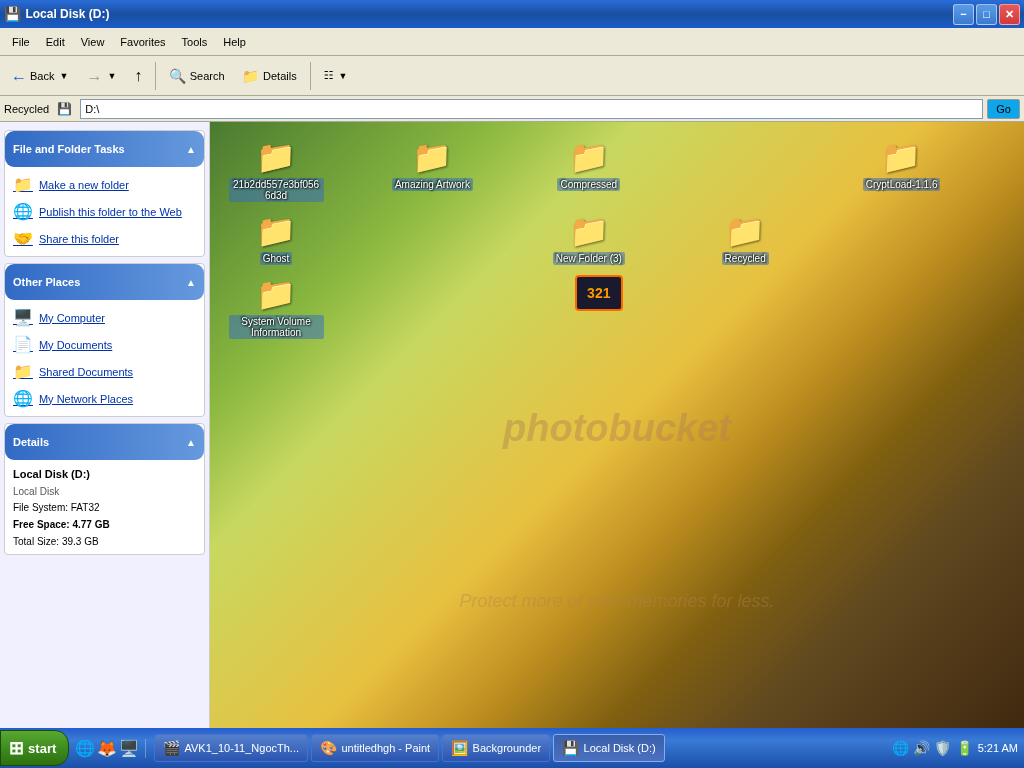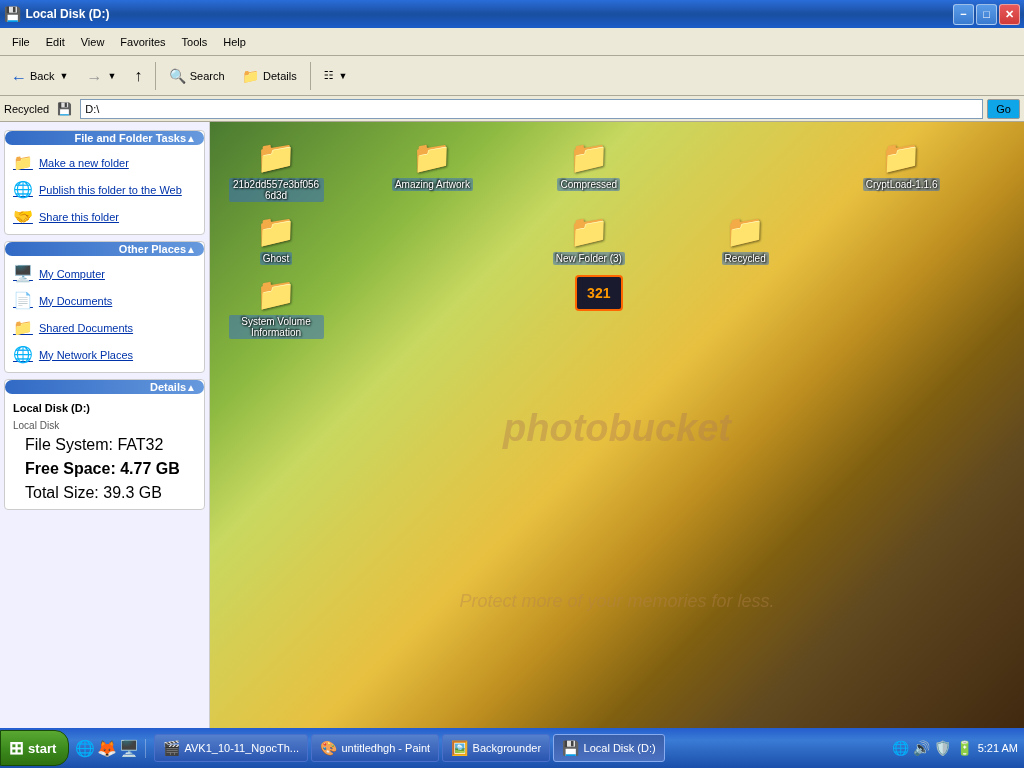--- a/index.html
+++ b/index.html
@@ -131,45 +131,45 @@
       background: white;
       border: 1px solid #ccc;
       border-radius: 4px;
       overflow: hidden;
     }
     .sidebar-section-header {
       background: linear-gradient(to right, #316ac5, #6699dd);
       color: white;
       font-weight: bold;
       font-size: 11px;
-      padding: 1px 8px;
-      display: flex;
-      align-items: center;
-      justify-content: flex-end;
+      padding: 12px 8px;
+      display: flex;
+      align-items: center;
+      justify-content: space-between;
       cursor: pointer;
       border-radius: 9px;
     }
     .sidebar-section-header .chevron { font-size: 10px; }
     .sidebar-section-body { padding: 6px 4px; display: flex; flex-direction: column; gap: 4px; }
 
     .sidebar-link {
       display: flex;
       align-items: center;
       gap: 6px;
       padding: 2px 4px;
       cursor: pointer;
       color: #0033aa;
       font-size: 11px;
       text-decoration: underline;
     }
     .sidebar-link-icon { font-size: 16px; }
 
     .sidebar-detail-title { font-weight: bold; font-size: 11px; padding: 2px 4px; }
     .sidebar-detail-sub { font-size: 10px; padding: 0 4px; color: #555; }
-    .sidebar-detail-info { font-size: 16px; padding: 1px 4px; color: #000; margin-left: 12px; }
+    .sidebar-detail-info { font-size: 10px; padding: 1px 4px; color: #000; }
     .sidebar-detail-info span { font-weight: bold; }
 
     
     #filearea {
       flex: 1;
       position: relative;
       overflow: hidden;
     }
     #filearea-bg {
       position: absolute;

